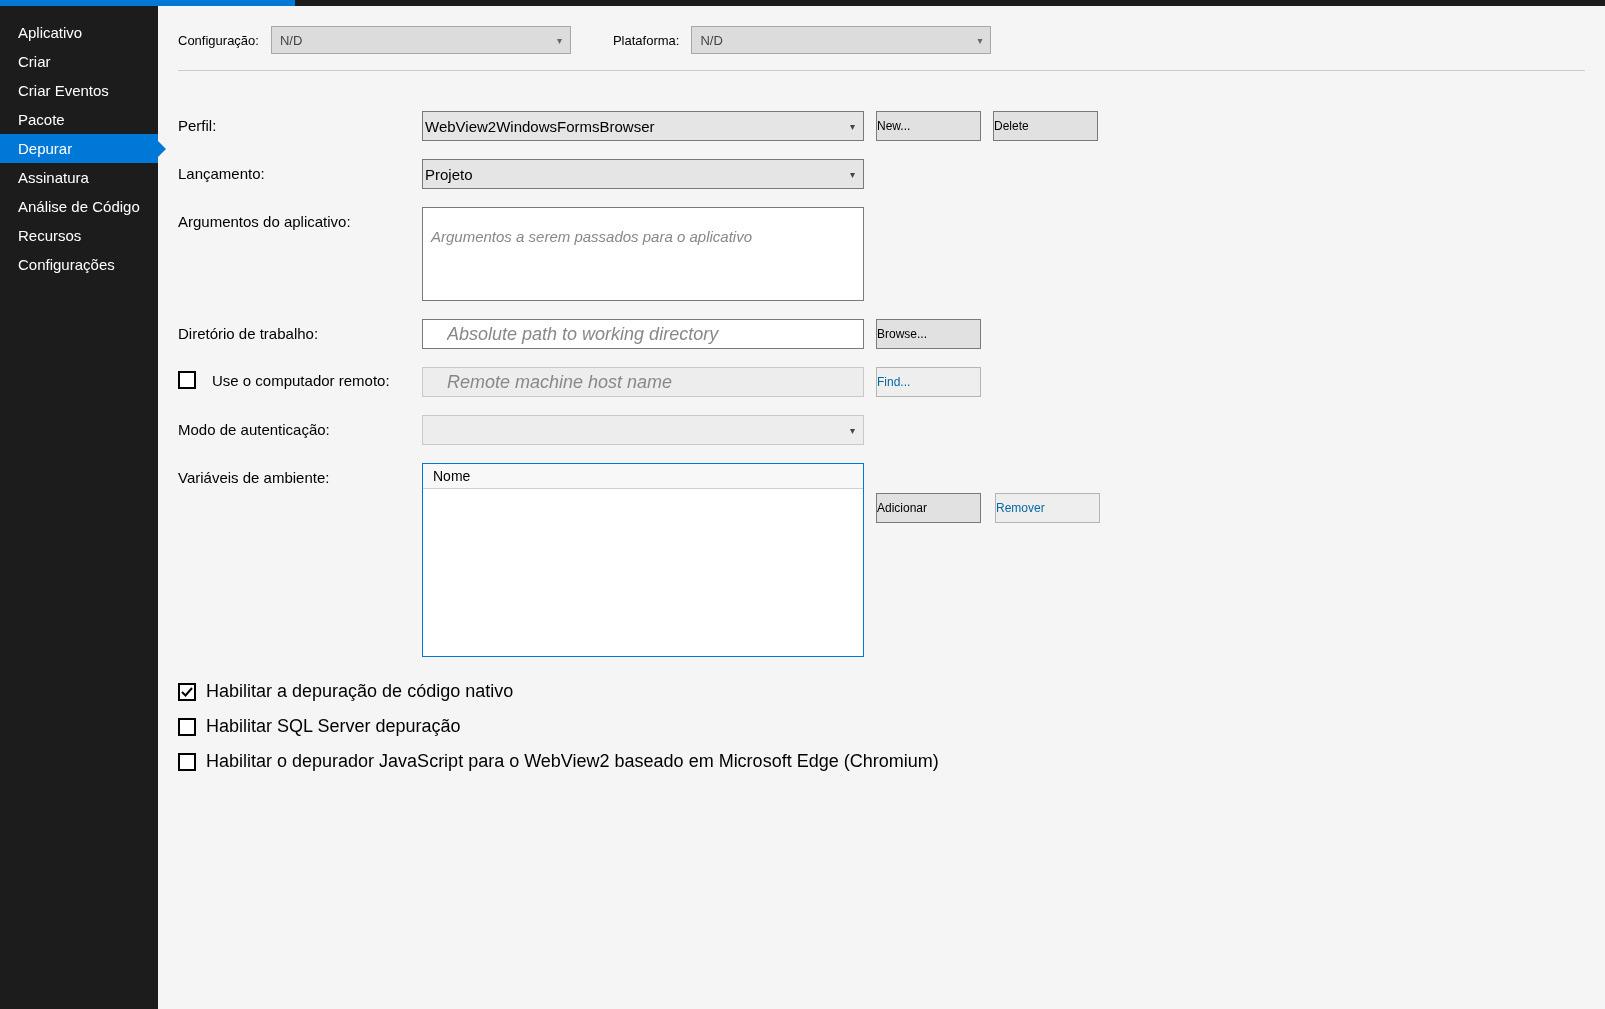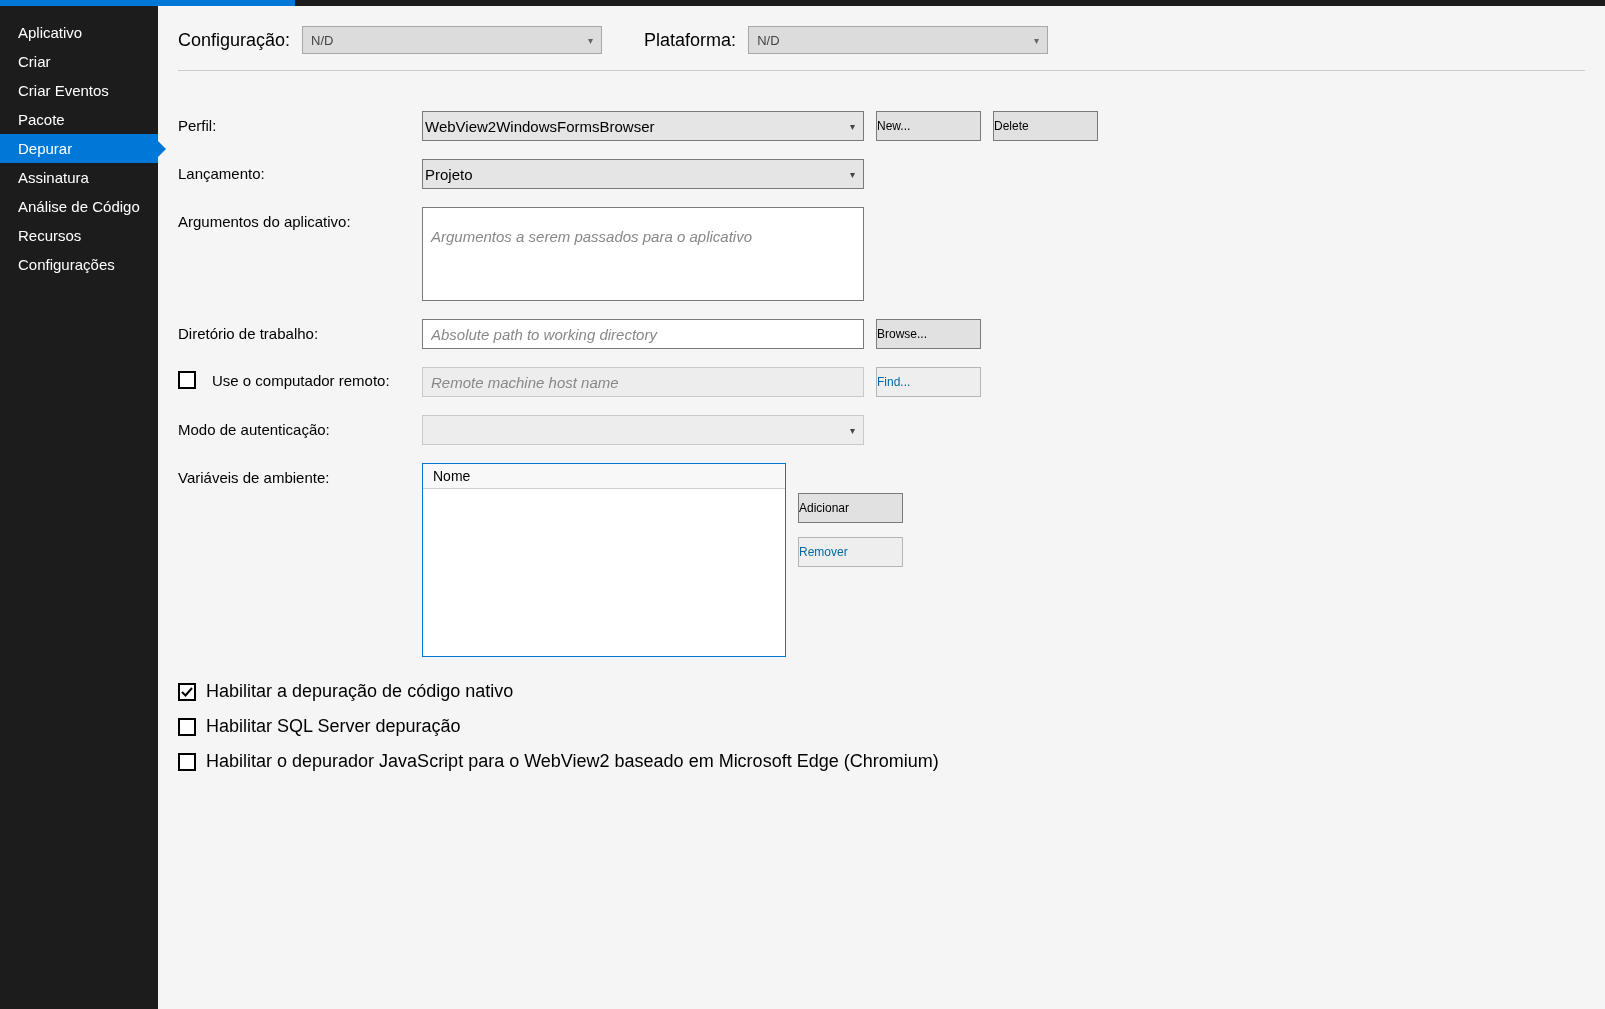--- a/index.html
+++ b/index.html
@@ -59,21 +59,21 @@
   .config-row {
     display: flex;
     align-items: center;
     gap: 12px;
     padding-bottom: 16px;
     border-bottom: 1px solid #cccccc;
     margin-bottom: 40px;
   }
   .config-row label {
     color: #000;
-    font-size: 18px;
+    font-size: 13px;
   }
   .combo {
     display: inline-flex;
     align-items: center;
     height: 28px;
     background: #dcdcdc;
     border: 1px solid #a8a8a8;
     color: #444;
     font-size: 13px;
     padding: 0 24px 0 8px;
@@ -154,23 +154,23 @@
     font-style: italic;
     font-size: 15px;
     resize: none;
     font-family: inherit;
   }
   .textinput {
     width: 442px;
     height: 30px;
     background: #fff;
     border: 1px solid #7a7a7a;
-    padding: 0 8px;
+    padding: 0 24px;
     color: #14532d;
-    font-size: 15px;
+    font-size: 18px;
     font-family: inherit;
   }
   .textinput::placeholder,
   .textarea::placeholder {
     color: #888;
     font-style: italic;
   }
   .textinput.disabled {
     background: #ededed;
     border-color: #c9c9c9;
@@ -190,41 +190,41 @@
     justify-content: center;
     flex-shrink: 0;
   }
   .chk svg { display: none; }
   .chk.checked svg { display: block; }
   .chk-row .chktext {
     color: #000;
     font-size: 18px;
   }
   .grid {
-    width: 364px;
+    width: 442px;
     height: 194px;
     border: 1px solid #0078d7;
     background: #fff;
   }
   .grid .head {
     display: flex;
     border-bottom: 1px solid #d0d0d0;
     background: #f8f8f8;
   }
   .grid .head .col {
     padding: 4px 10px;
     font-size: 14px;
     color: #000;
     border-right: 1px solid #d0d0d0;
   }
   .grid .head .col:last-child { border-right: none; flex: 1; }
   .grid .head .col.name { width: 108px; }
   .grid-btns {
     display: flex;
-    flex-direction: column;
+    flex-direction: row;
     gap: 14px;
     margin-top: 30px;
   }
   .chk-section {
     margin-top: 24px;
   }
 </style>
 </head>
 <body>
 

